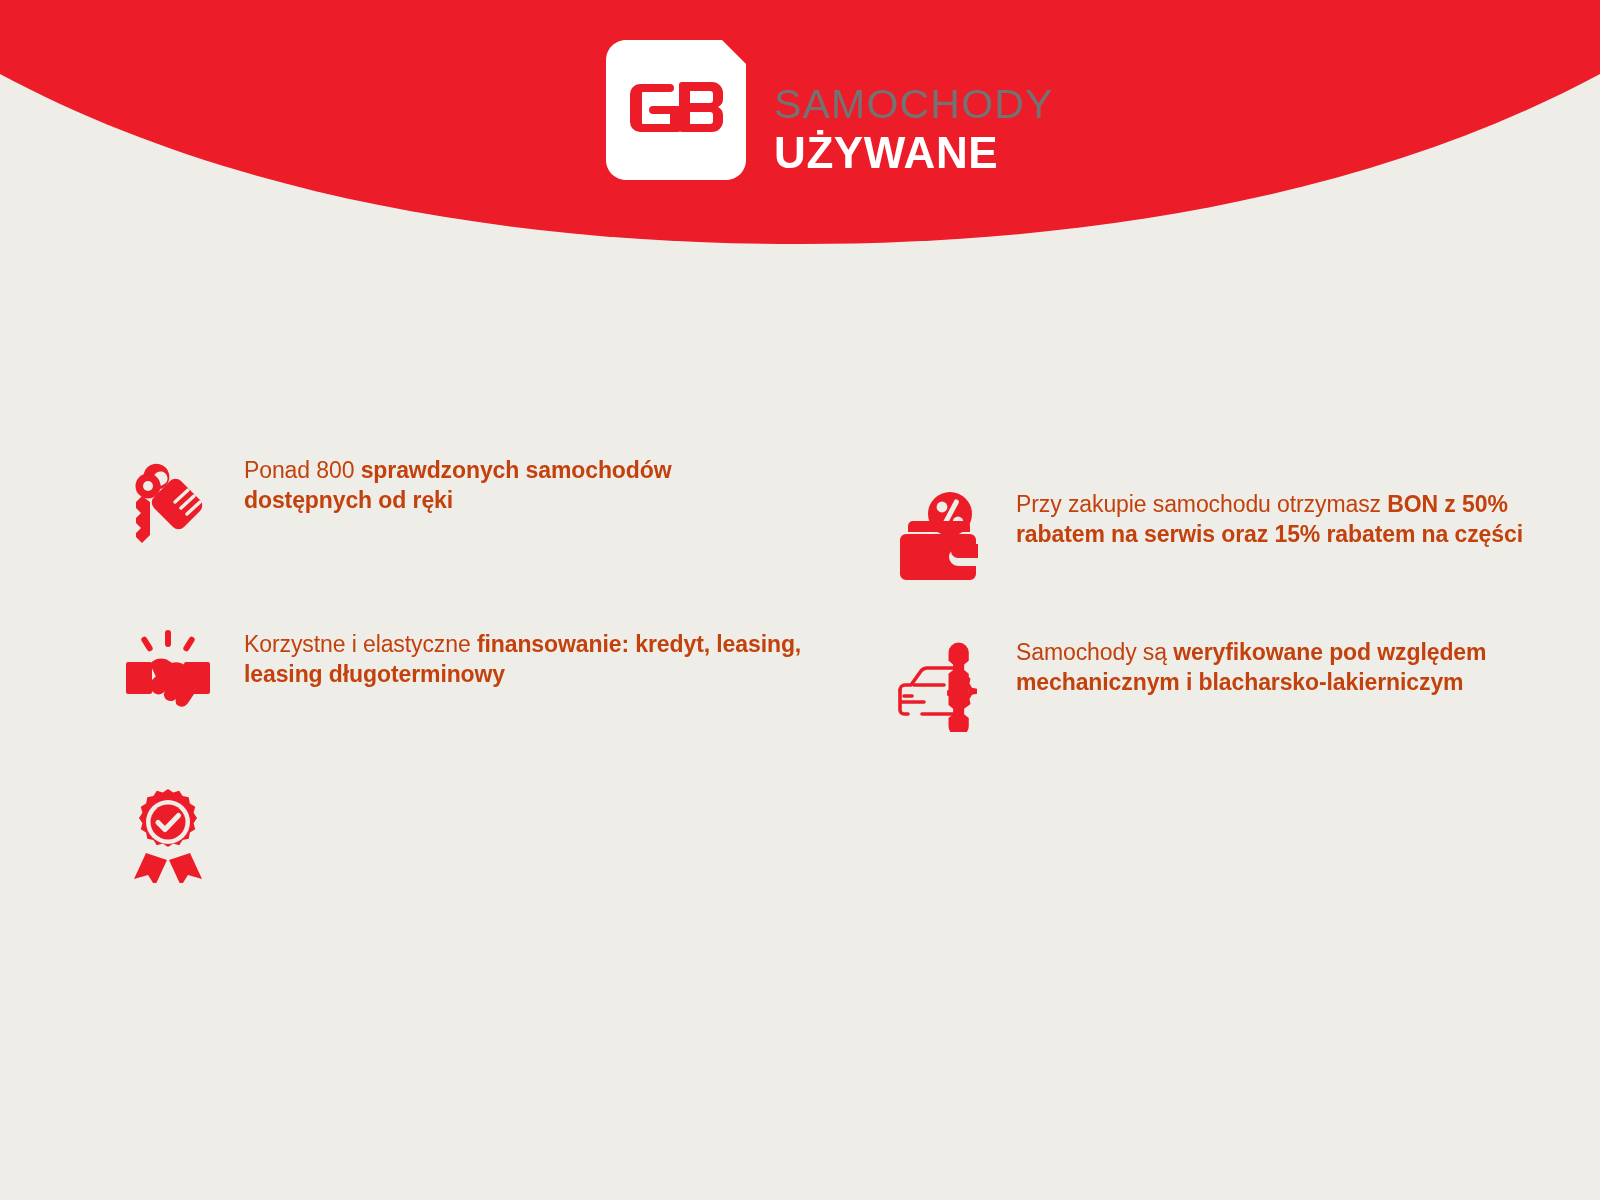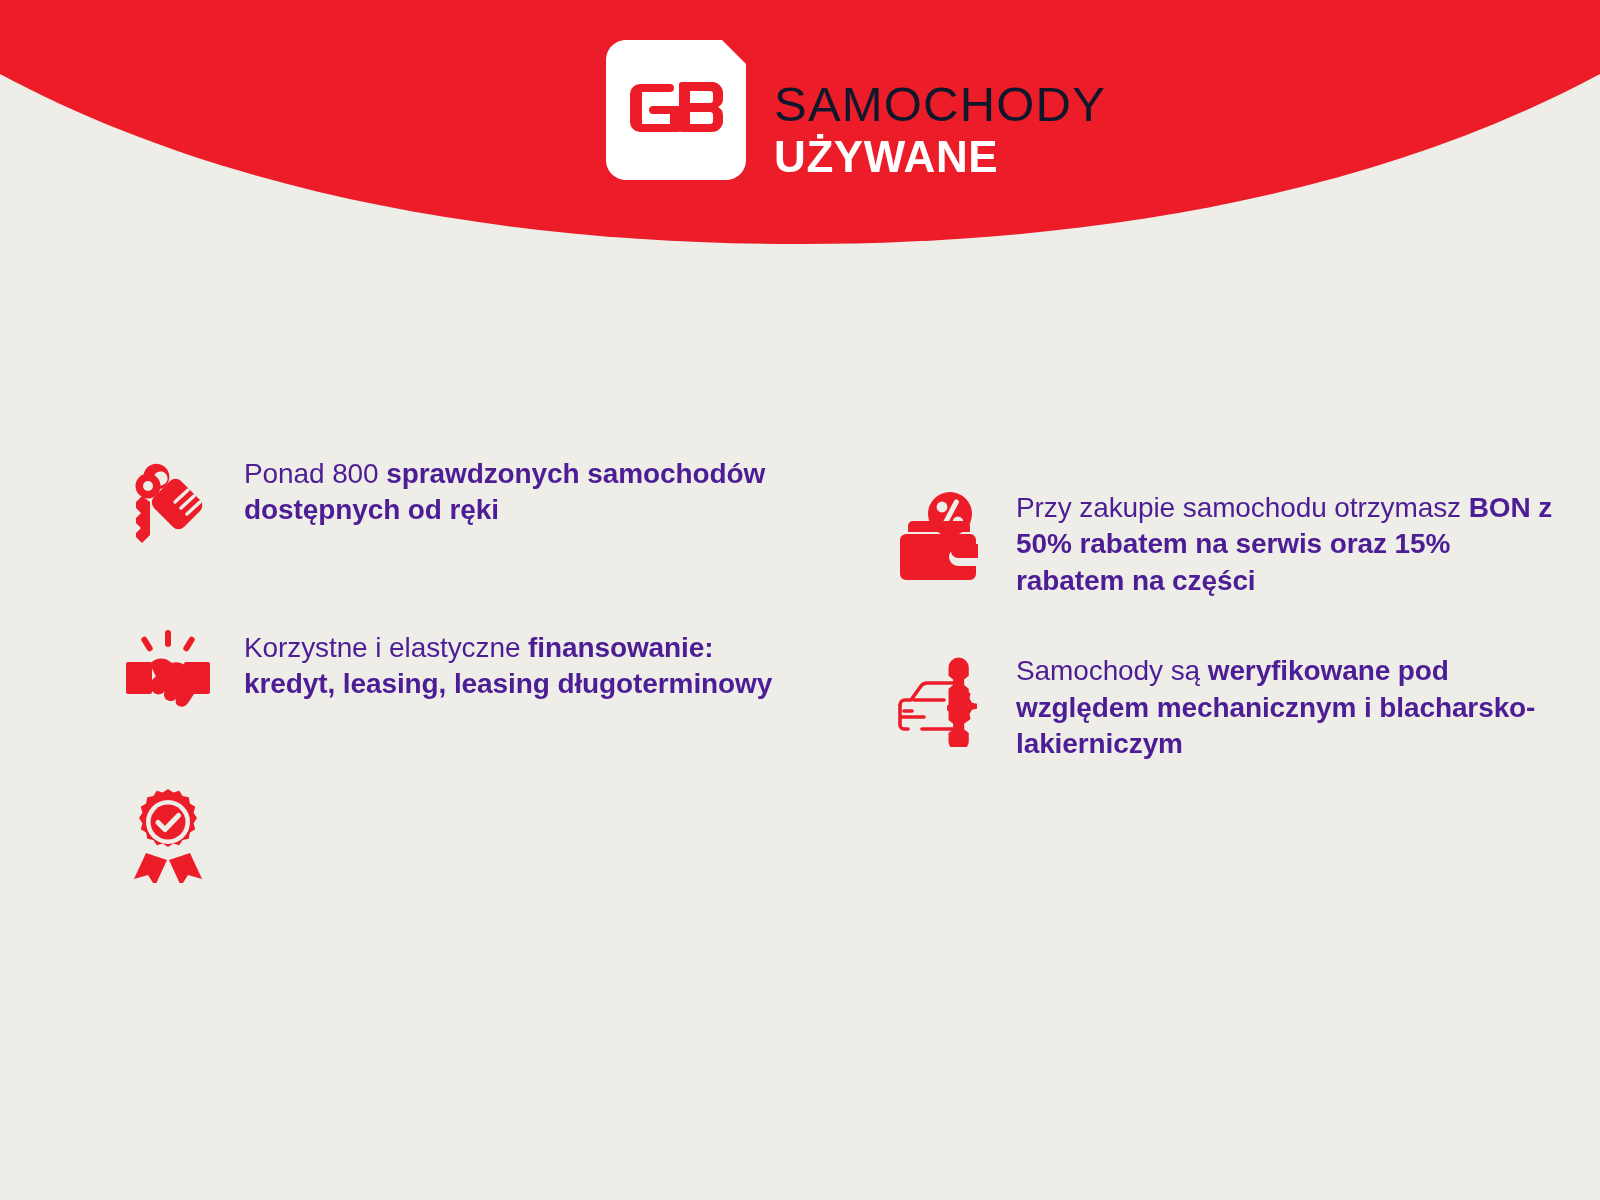--- a/index.html
+++ b/index.html
@@ -42,22 +42,22 @@
   .logo-mark svg { display:block; }
 
   .brand-words {
     display:flex;
     flex-direction:column;
     justify-content:center;
     line-height:1.0;
     padding-top:38px;
   }
   .brand-line1 {
-    color:#0f172a;
-    font-size:49px;
+    color:#737373;
+    font-size:41px;
     font-weight:400;
     letter-spacing:1.2px;
   }
   .brand-line2 {
     color:#ffffff;
     font-size:44px;
     font-weight:700;
     letter-spacing:0.6px;
     margin-top:6px;
   }
@@ -85,22 +85,22 @@
   .feature-icon {
     flex:0 0 auto;
     width:96px; height:96px;
     display:flex;
     align-items:center;
     justify-content:center;
   }
   .feature-icon svg { display:block; }
 
   .feature-text {
-    color:#4c1d95;
-    font-size:28px;
+    color:#c2410c;
+    font-size:23px;
     line-height:1.30;
     font-weight:400;
     letter-spacing:-0.1px;
     padding-top:4px;
     max-width:560px;
   }
   .feature-text b { font-weight:700; }
 
   
   .col-left  .f1 { margin-top:12px; }

